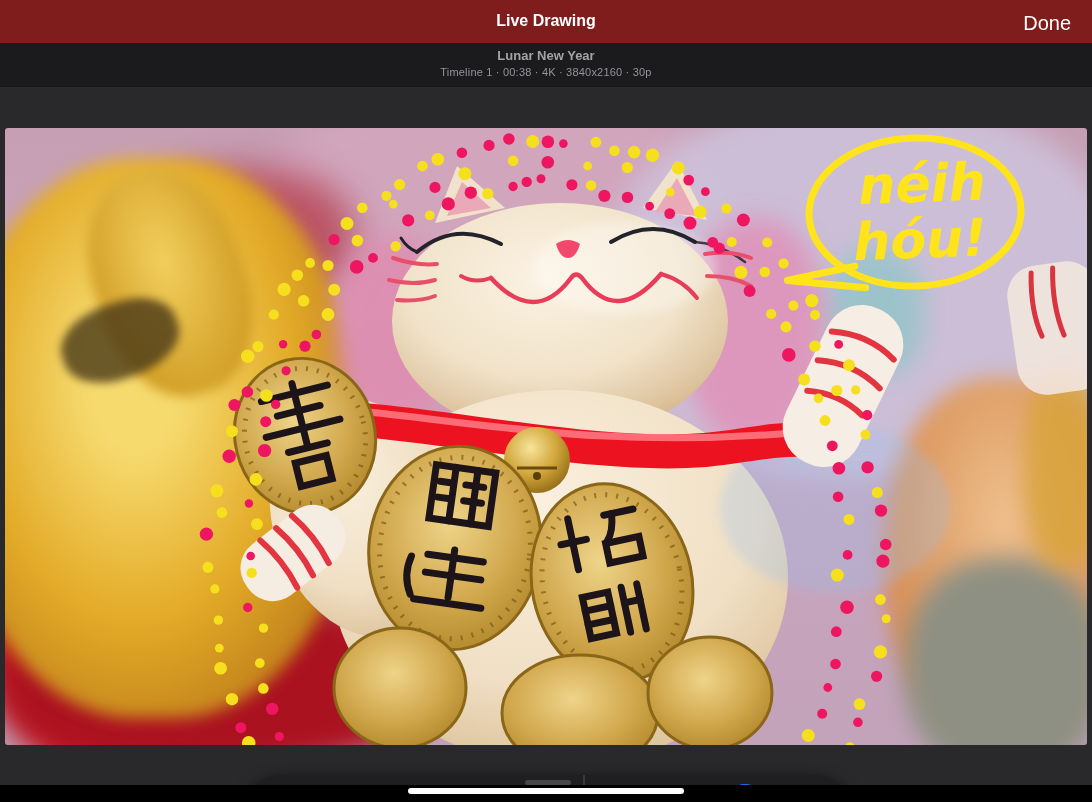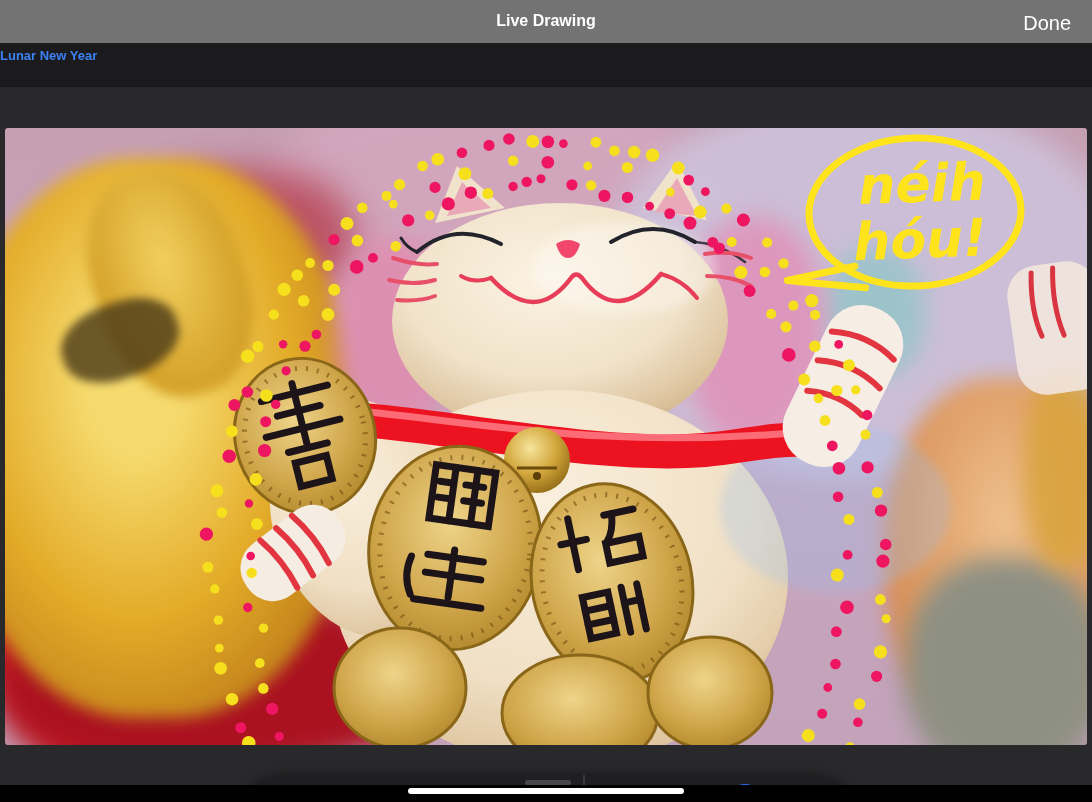--- a/index.html
+++ b/index.html
@@ -1,26 +1,26 @@
 <!DOCTYPE html>
 <html style="--bubble: #ffe41c;"><head>
 <meta charset="utf-8">
 <style>
   * { margin:0; padding:0; box-sizing:border-box; }
   html,body { width:1092px; height:802px; background:#000; overflow:hidden;
     font-family:"Liberation Sans","DejaVu Sans",sans-serif; }
 
   
-  #top-bar { position:absolute; left:0; top:0; width:1092px; height:43px; background:#737373; }
+  #top-bar { position:absolute; left:0; top:0; width:1092px; height:43px; background:#7f1d1d; }
   #top-title { position:absolute; left:0; right:0; top:12px; text-align:center;
     color:#fff; font-size:16px; font-weight:600; }
   #done-btn { position:absolute; right:21px; top:12px; color:#fff; font-size:20px; cursor:pointer; }
   #info-bar { position:absolute; left:0; top:43px; width:1092px; height:43px; background:#1b1b1d; }
-  #proj-title { position:absolute; left:0; right:0; top:5px; 
-    color:#3b82f6; font-size:13px; font-weight:700; }
+  #proj-title { position:absolute; left:0; right:0; top:5px; text-align:center;
+    color:#a3a3a3; font-size:13px; font-weight:700; }
   #proj-sub { position:absolute; left:0; right:0; top:23px; text-align:center;
     color:#93939a; font-size:11px; letter-spacing:.2px; }
 
   
   #stage { position:absolute; left:0; top:86px; width:1092px; height:699px; background:#29292b;
     border-top:1px solid rgba(0,0,0,.45); }
   #video { position:absolute; left:5px; top:41px; width:1082px; height:617px; border-radius:3px;
     overflow:hidden; background:linear-gradient(180deg,#c69fb3,#c9a6bd 50%,#c3a3ba); }
   .blob { position:absolute; border-radius:45%; }
   .b-lavender{left:600px;top:-30px;width:520px;height:380px;background:#cdc0d8;filter:blur(14px);opacity:.95;}
@@ -67,20 +67,21 @@
 </head>
 <body>
 
 <div id="top-bar">
   <div id="top-title">Live Drawing</div>
   <div id="done-btn">Done</div>
 </div>
 
 <div id="info-bar">
   <div id="proj-title">Lunar New Year</div>
+  <div id="proj-sub">Timeline 1 · 00:38 · 4K · 3840x2160 · 30p</div>
 </div>
 
 <div id="stage">
   <div id="video">
     <div class="blob b-pinktop"></div>
     <div class="blob b-lavender"></div>
     <div class="blob b-red"></div>
     <div class="blob b-redbottom"></div>
     <div class="blob b-redsign"></div>
     <div class="blob b-gold"></div>

